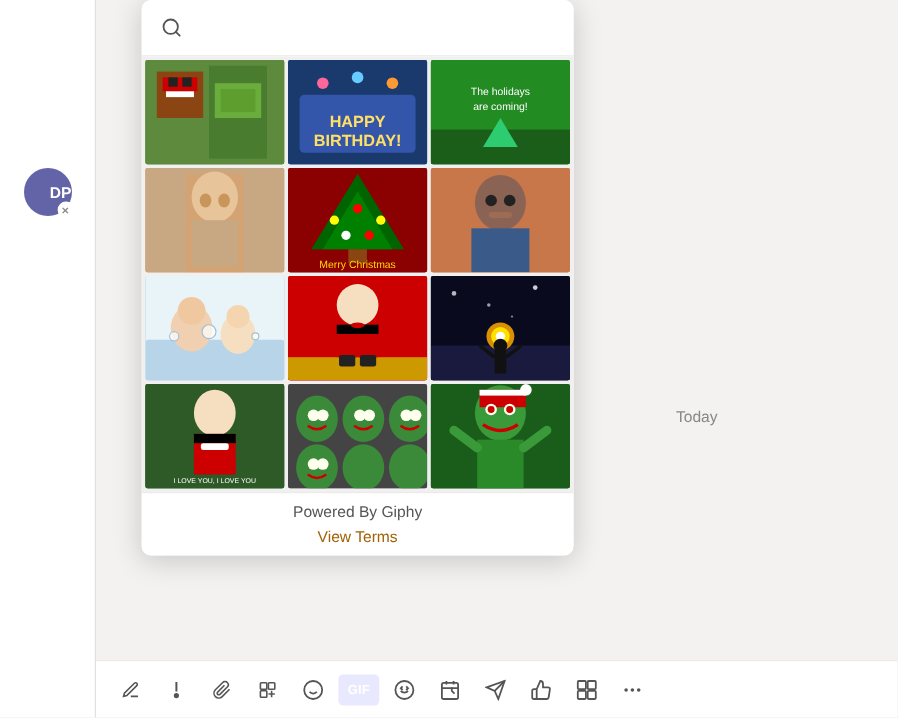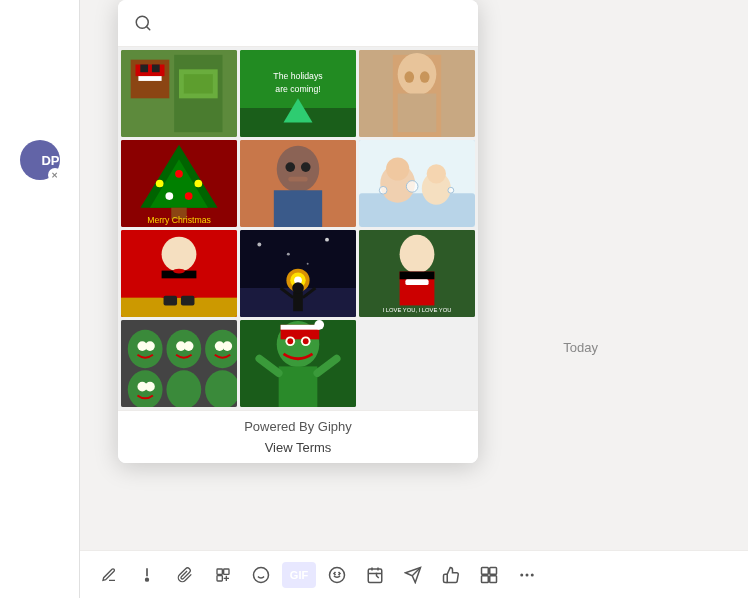--- a/index.html
+++ b/index.html
@@ -161,21 +161,21 @@
       justify-content: center;
       gap: 6px;
       background: #fff;
       border-top: 1px solid #edebe9;
       font-size: 13px;
       color: #555;
       flex-direction: column;
     }
 
     .gif-footer-link {
-      color: #404040;
+      color: #a16207;
       text-decoration: none;
       font-size: 13px;
       cursor: pointer;
     }
 
     
     .bottom-toolbar {
       position: absolute;
       bottom: 0;
       left: 80px;
@@ -269,20 +269,34 @@
           <rect x="18" y="27" width="24" height="5" fill="#fff"></rect>
           <rect x="20" y="15" width="8" height="8" fill="#222"></rect>
           <rect x="32" y="15" width="8" height="8" fill="#222"></rect>
           <rect x="55" y="5" width="50" height="80" fill="#4a7c2f"></rect>
           <rect x="60" y="20" width="40" height="30" fill="#6aad3d"></rect>
           <rect x="65" y="25" width="30" height="20" fill="#5d9e2e"></rect>
         </svg>
       </div>
     </div>
 
+    <div class="gif-cell gif-birthday">
+      <div class="gif-cell-inner">
+        <svg width="100%" height="100%" viewBox="0 0 120 90">
+          <rect width="120" height="90" fill="#1a3a6e"></rect>
+          <rect width="120" height="90" fill="url(#starBg)"></rect>
+          <rect x="10" y="30" width="100" height="50" fill="#3355aa" rx="4"></rect>
+          <text x="60" y="58" font-size="14" font-weight="bold" fill="#ffe066" text-anchor="middle" font-family="Arial">HAPPY</text>
+          <text x="60" y="74" font-size="14" font-weight="bold" fill="#ffe066" text-anchor="middle" font-family="Arial">BIRTHDAY!</text>
+          <circle cx="30" cy="20" r="5" fill="#ff6699"></circle>
+          <circle cx="60" cy="15" r="5" fill="#66ccff"></circle>
+          <circle cx="90" cy="20" r="5" fill="#ff9933"></circle>
+        </svg>
+      </div>
+    </div>
 
     <div class="gif-cell gif-holidays">
       <div class="gif-cell-inner">
         <svg width="100%" height="100%" viewBox="0 0 120 90">
           <rect width="120" height="90" fill="#228B22"></rect>
           <rect x="0" y="60" width="120" height="30" fill="#1a5e1a"></rect>
           <text x="60" y="30" font-size="9" fill="#fff" text-anchor="middle" font-family="Arial">The holidays</text>
           <text x="60" y="43" font-size="9" fill="#fff" text-anchor="middle" font-family="Arial">are coming!</text>
           <polygon points="60,50 45,75 75,75" fill="#2ecc71"></polygon>
         </svg>

